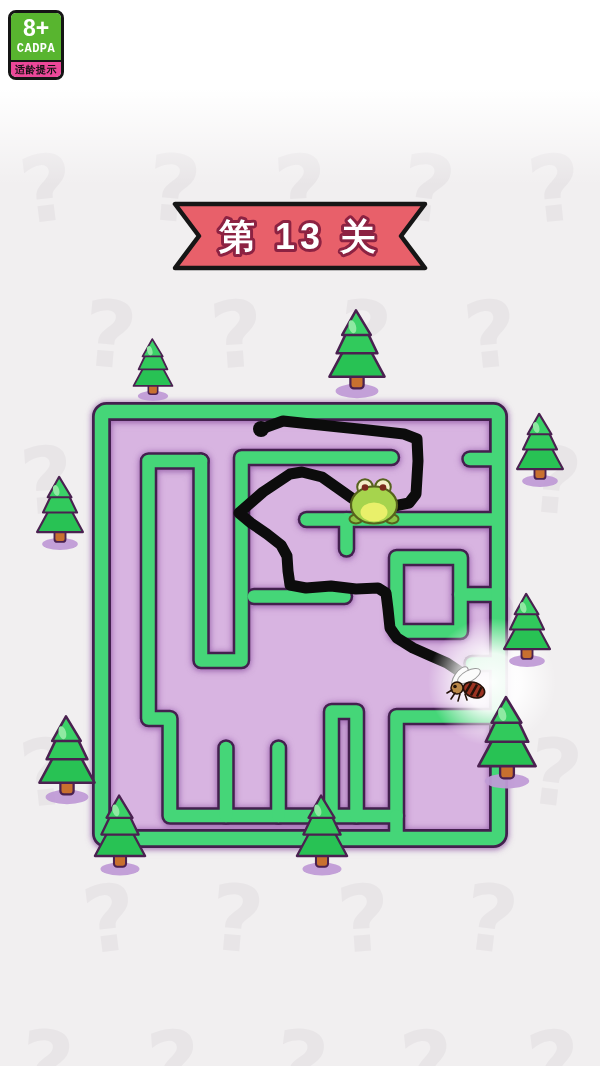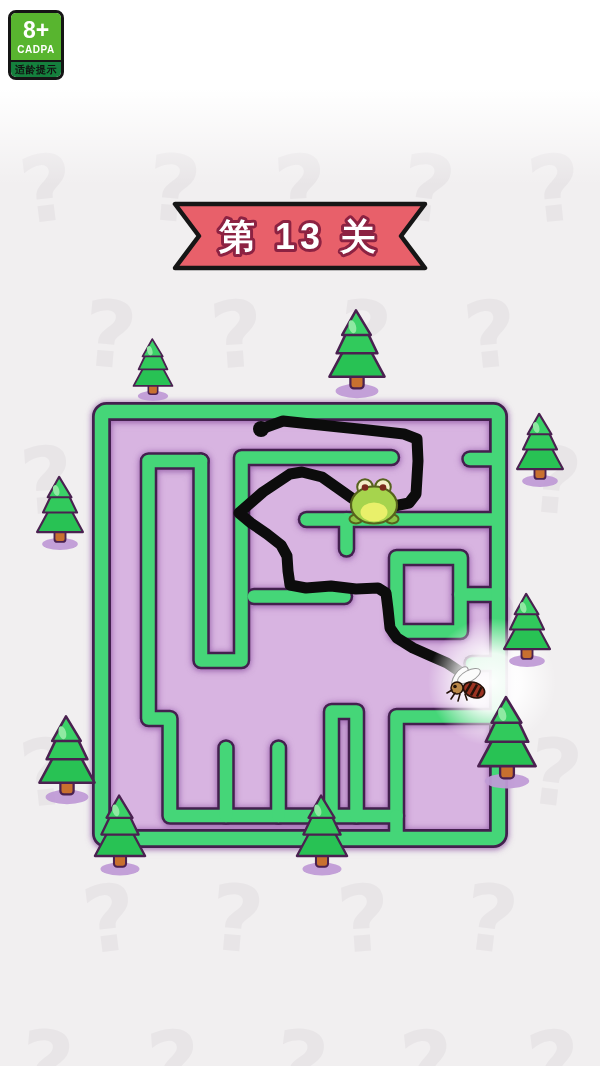--- a/index.html
+++ b/index.html
@@ -15,23 +15,23 @@
                font-size:35px;font-weight:700;color:#171717;letter-spacing:1px;z-index:6;}
   #banner-text{font:700 36px "Liberation Sans","DejaVu Sans",sans-serif;letter-spacing:5px;
                paint-order:stroke;stroke-width:6px;stroke-linejoin:round;}
   
   #age-badge{position:absolute;left:8px;top:10px;width:50px;height:64px;background:#fff;
              border:3px solid #151515;border-radius:8px;overflow:hidden;z-index:9;
              display:flex;flex-direction:column;box-shadow:0 0 0 2px #ffffff;}
   #age-top{flex:1 1 auto;display:flex;flex-direction:column;align-items:center;justify-content:center;
            border-bottom:2px solid #151515;}
   #age-rating{color:#fff;font-size:23px;font-weight:700;line-height:1;}
-  #age-org{color:#fff;font-family:Liberation Sans, sans-serif;font-size:10px;font-weight:700;
+  #age-org{color:#fff;font-family:Liberation Mono, monospace;font-size:12px;font-weight:700;
            letter-spacing:.5px;margin-top:2px;}
-  #age-tip{height:15px;background:#15803d;color:#111;font-size:10px;font-weight:700;text-align:center;
+  #age-tip{height:15px;background:#ec4899;color:#111;font-size:10px;font-weight:700;text-align:center;
            line-height:15px;letter-spacing:.5px;}
 </style>
 </head>
 <body>
 
 <div id="screen">
 
   <div id="bg-pattern">
       <div class="qmark" style="left: 20px; top: 144px; color: rgb(232, 229, 231); transform: rotate(-7deg);">?</div>
       <div class="qmark" style="left: 147px; top: 144px; color: rgb(232, 229, 231); transform: rotate(5deg);">?</div>

